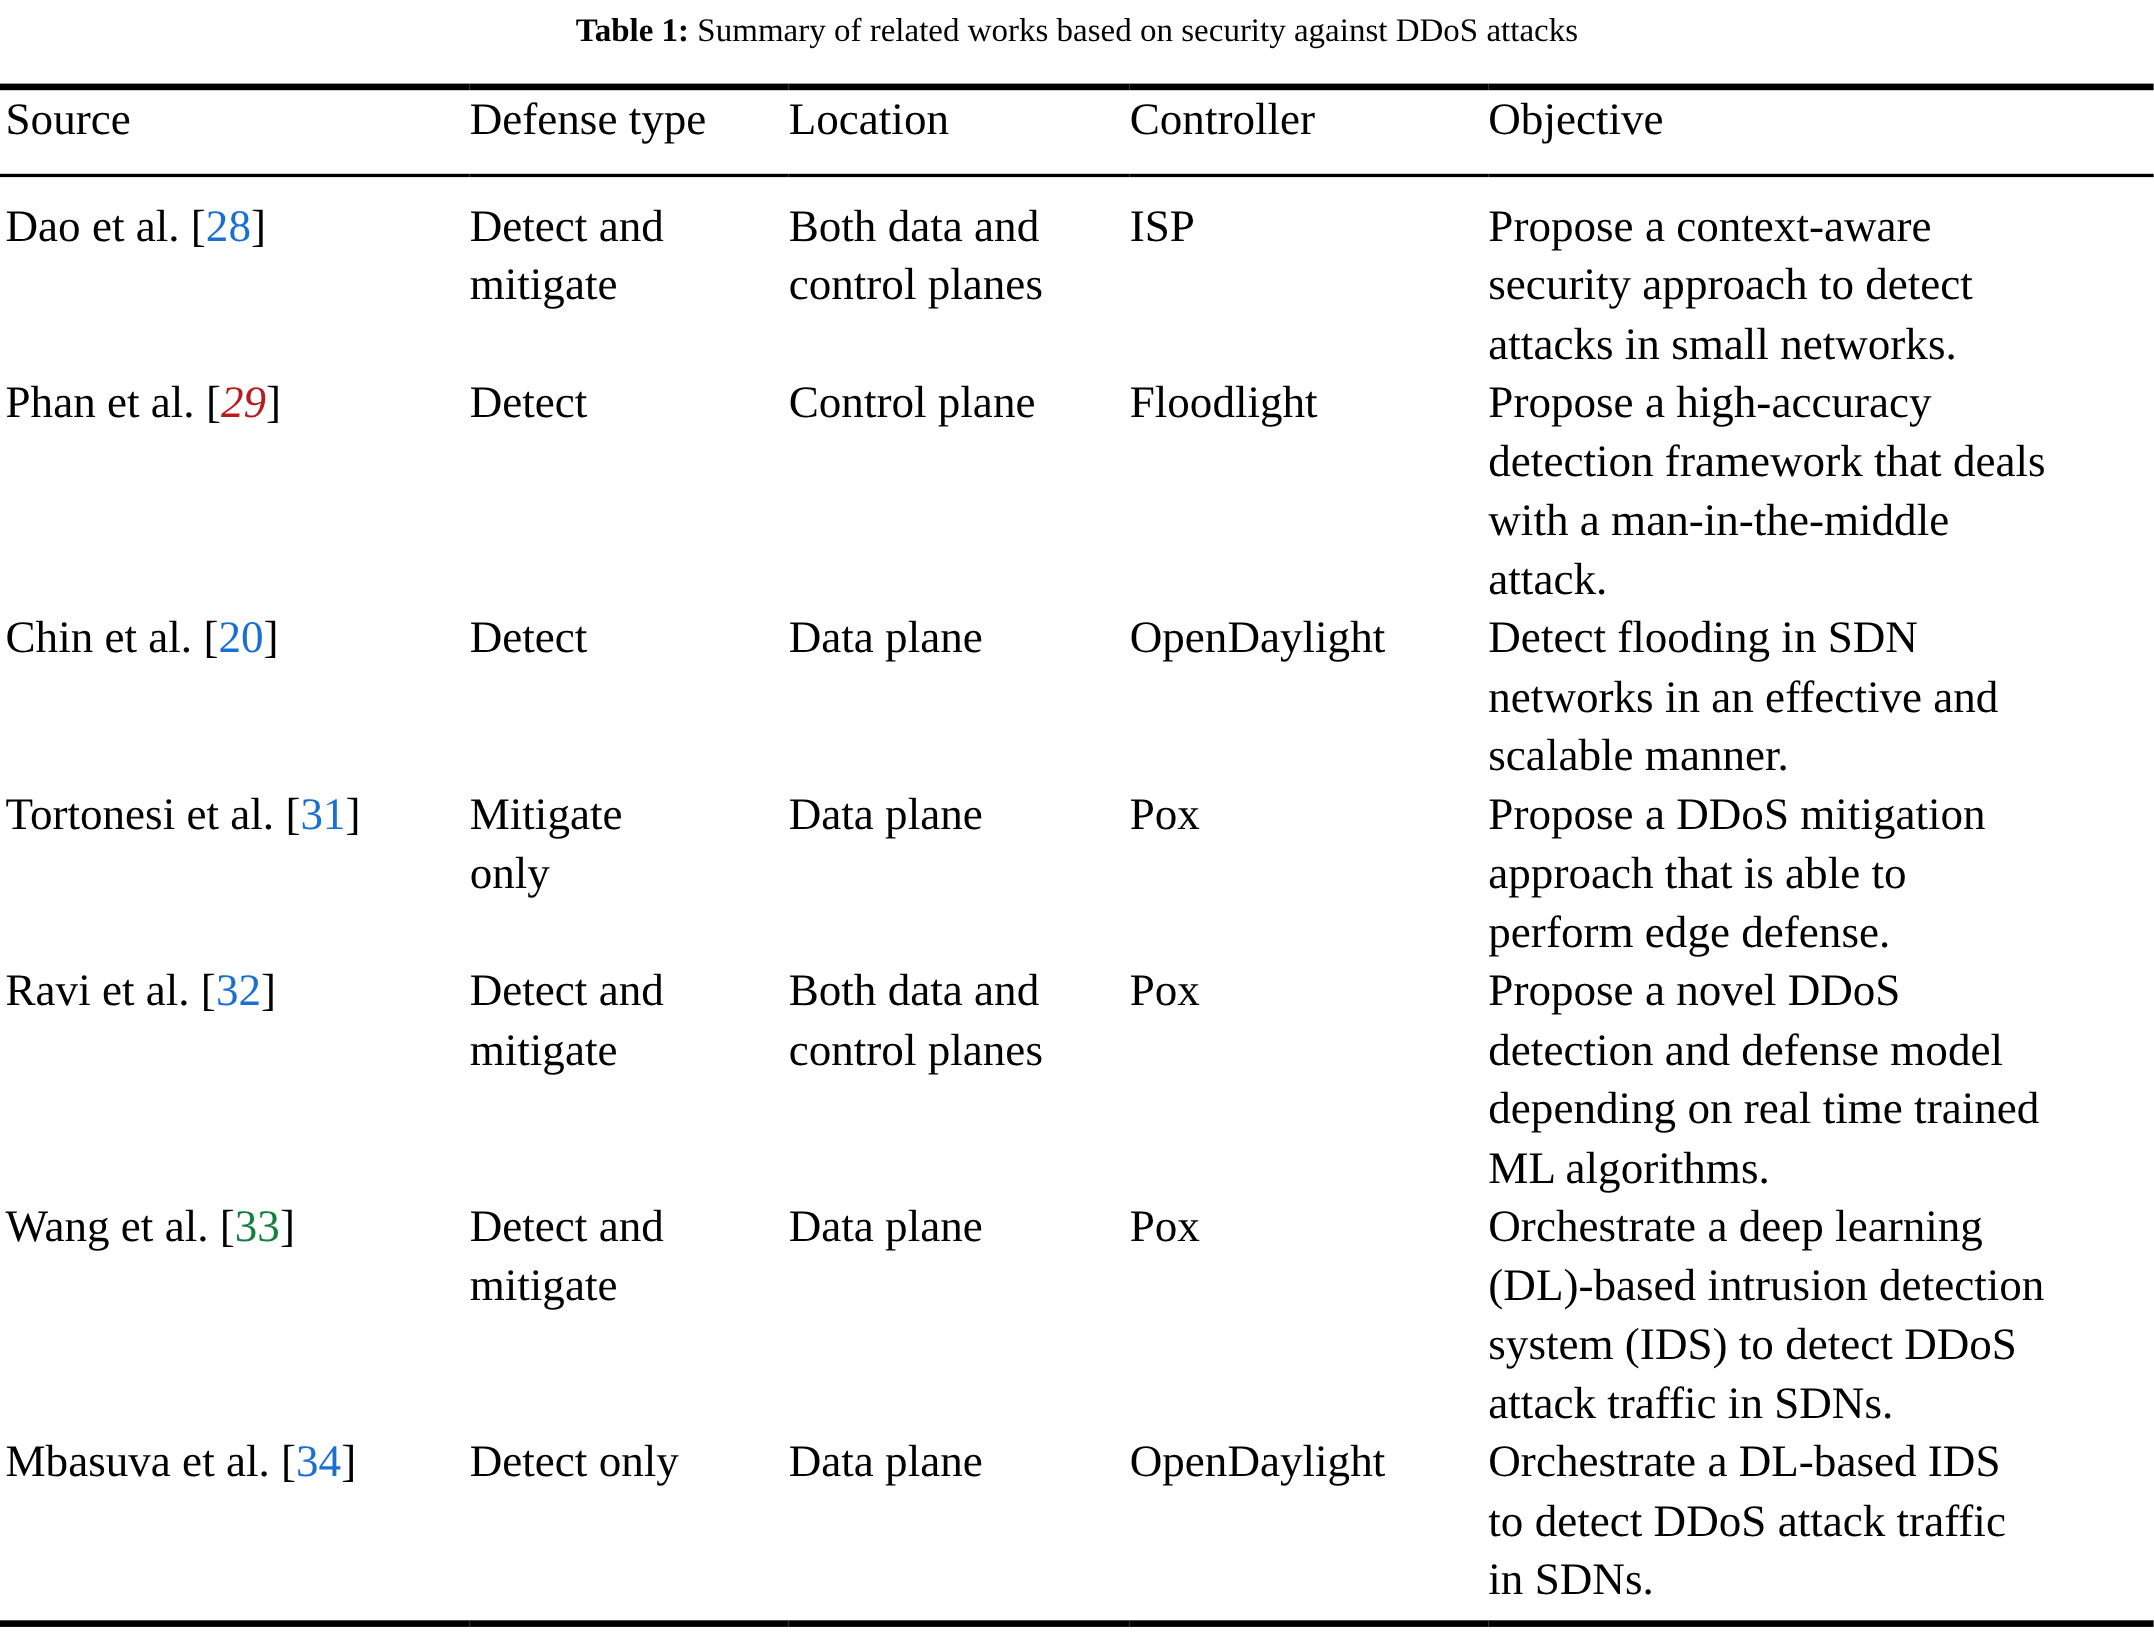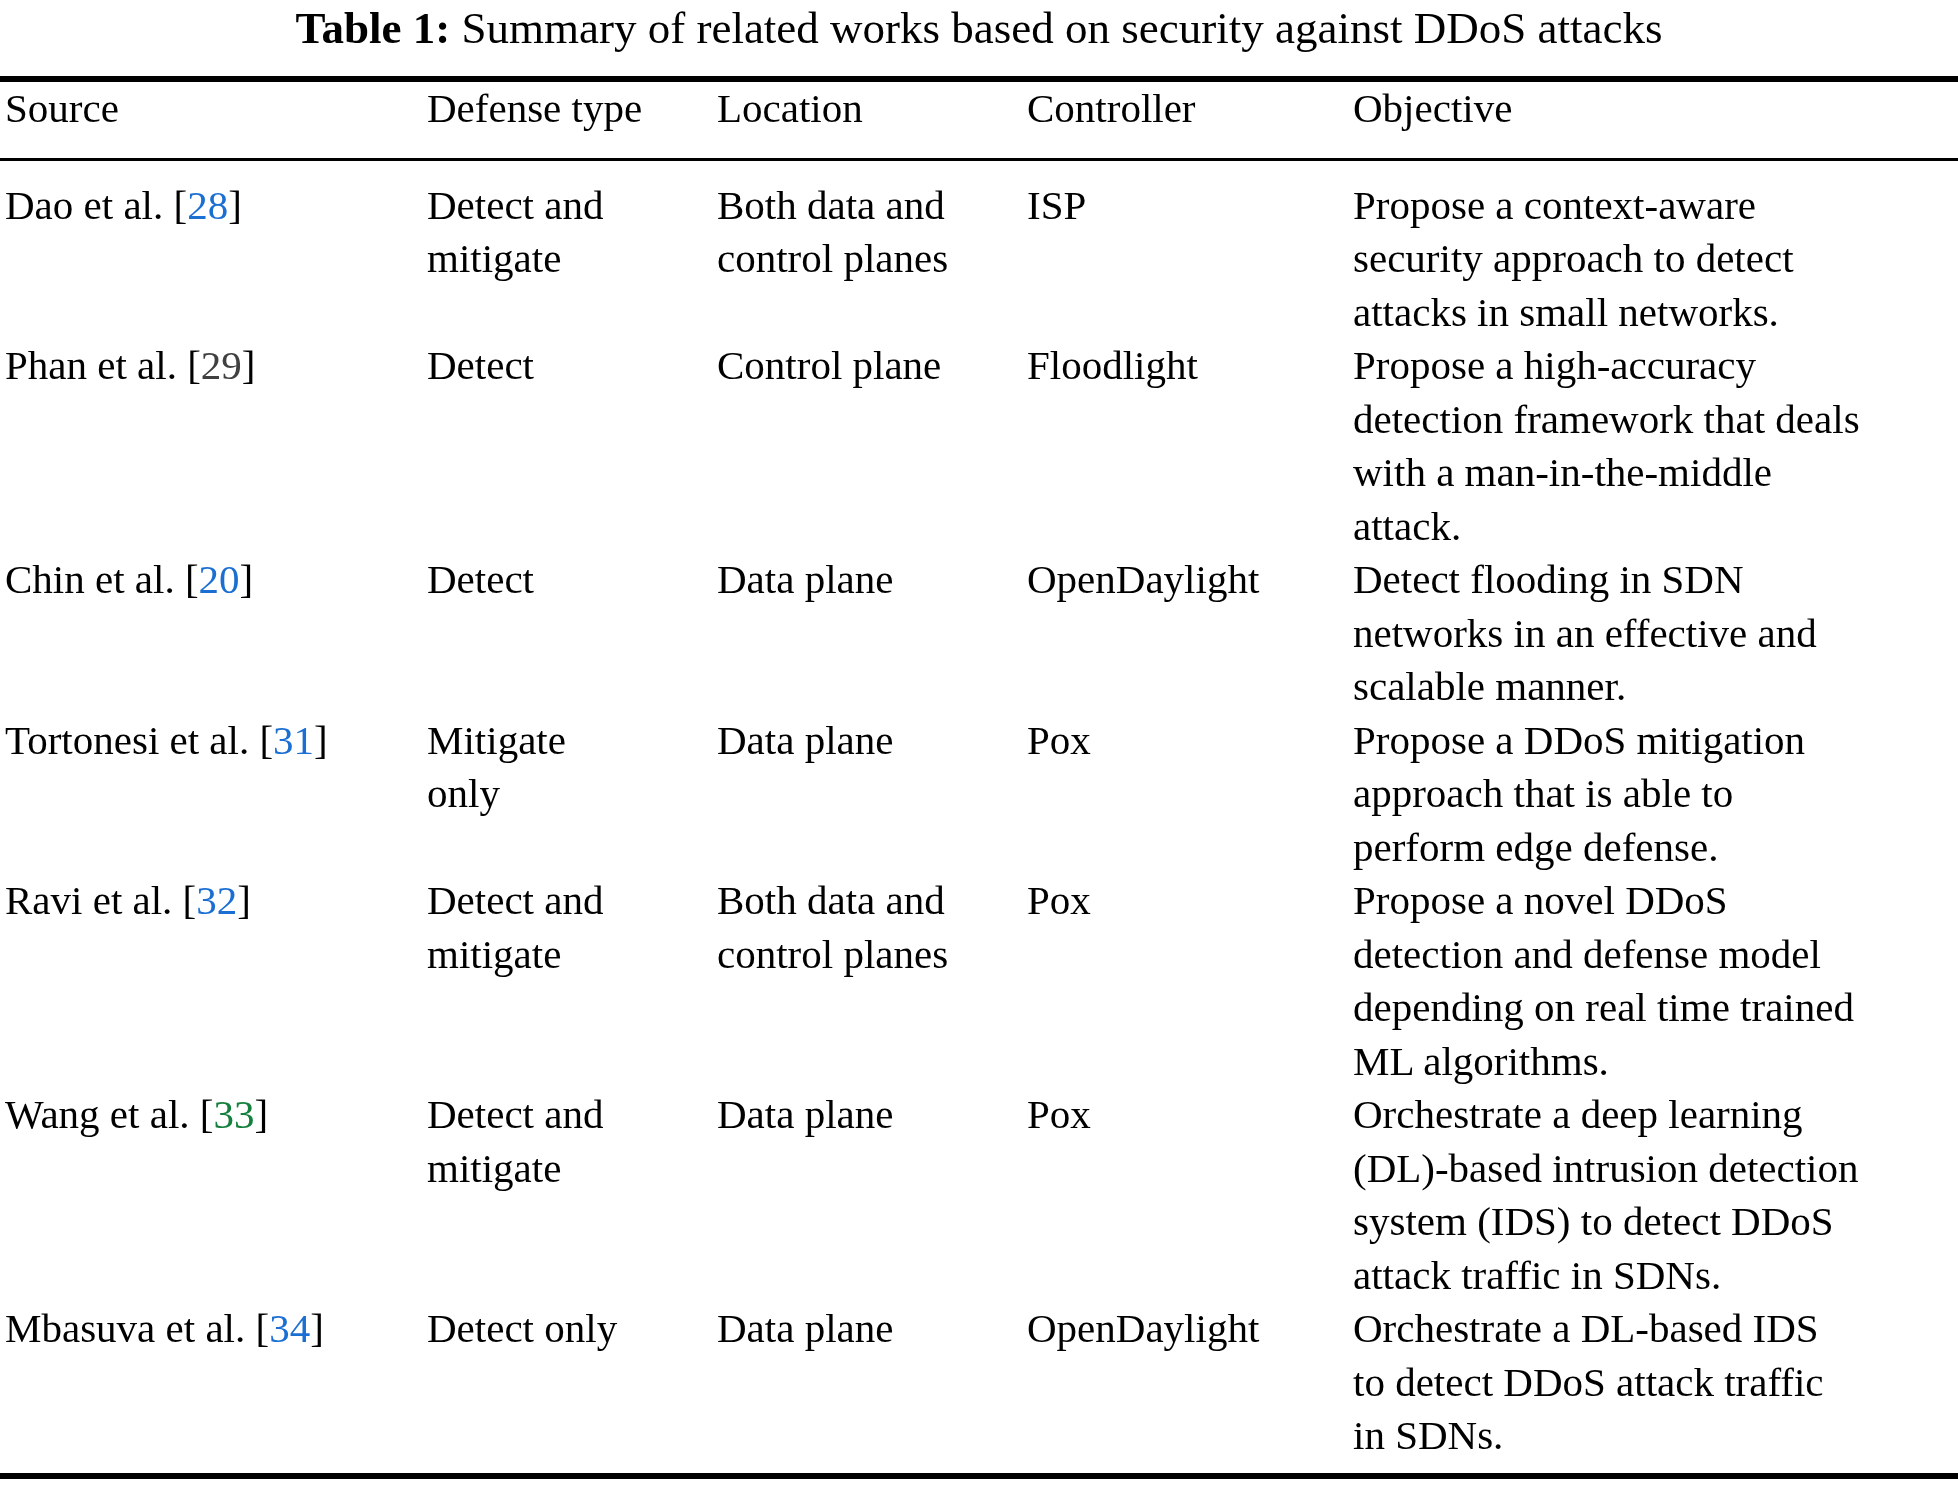--- a/index.html
+++ b/index.html
@@ -8,21 +8,21 @@
     position: relative;
     width: 1958px;
     height: 1487px;
     background: #ffffff;
     color: #000000;
     font-family: "Liberation Serif", serif;
     overflow: hidden;
   }
   .caption {
     text-align: center;
-    font-size: 45px;
+    font-size: 30px;
     line-height: 56px;
     white-space: nowrap;
   }
   .caption .label { font-weight: bold; }
   table.related-works {
     border-collapse: collapse;
     table-layout: fixed;
     width: 1958px;
     margin-top: 20px;
     border-bottom: 6px solid #000;
@@ -87,21 +87,21 @@
           <td class="c1">Detect and
 mitigate</td>
           <td class="c2">Both data and
 control planes</td>
           <td class="c3">ISP</td>
           <td class="c4">Propose a context-aware
 security approach to detect
 attacks in small networks.</td>
         </tr>
         <tr>
-          <td class="c0"><span>Phan et al. [</span><span class="cite" style="color: #404040;">29</span><span>]</span></td>
+          <td class="c0"><span>Phan et al. [</span><span class="cite" style="color: #b91c1c; font-style: italic;">29</span><span>]</span></td>
           <td class="c1">Detect</td>
           <td class="c2">Control plane</td>
           <td class="c3">Floodlight</td>
           <td class="c4">Propose a high-accuracy
 detection framework that deals
 with a man-in-the-middle
 attack.</td>
         </tr>
         <tr>
           <td class="c0"><span>Chin et al. [</span><span class="cite" style="color: rgb(28, 111, 210);">20</span><span>]</span></td>

